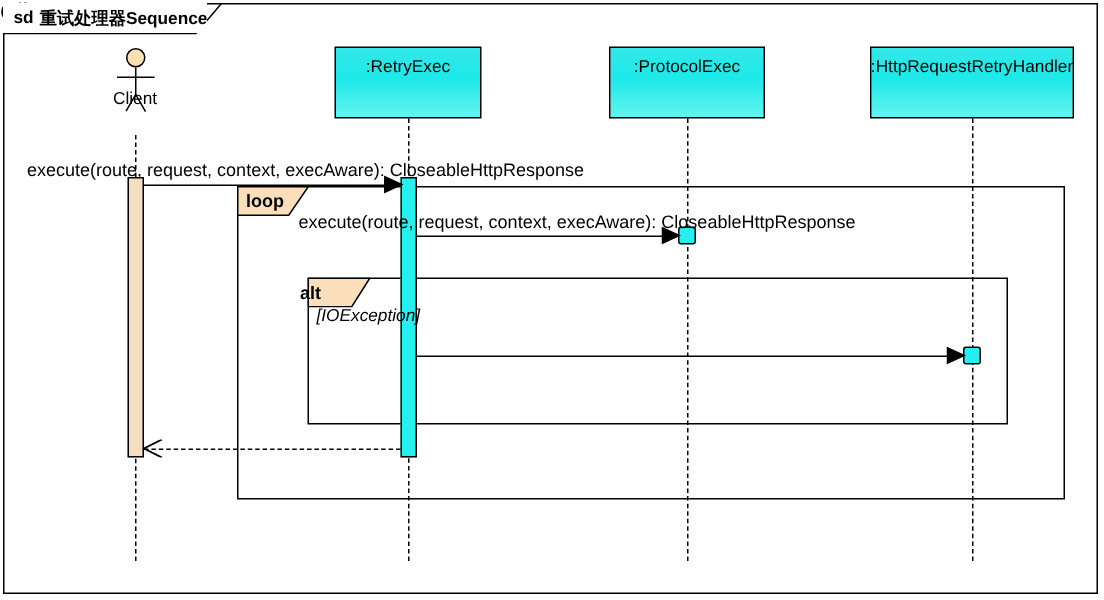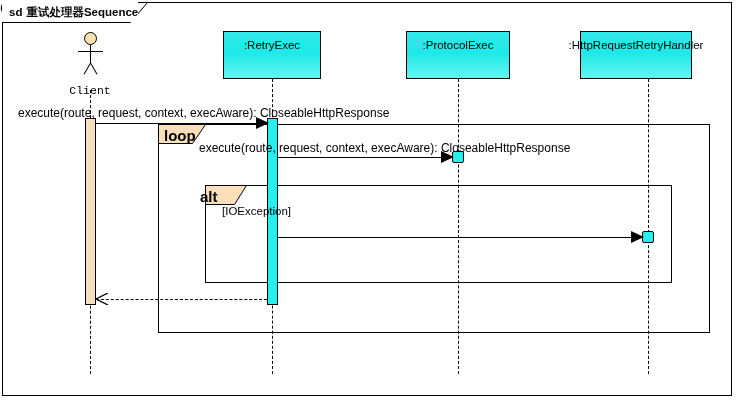--- a/index.html
+++ b/index.html
@@ -114,21 +114,21 @@
   
   .fragment {
     border: 1.3px solid #000;
     box-sizing: border-box;
     background: transparent;
   }
   .fragment-tab {
     z-index: 4;
   }
   .fragment-label {
-    font-size: 15px;
+    font-size: 12px;
     font-weight: bold;
     color: #000;
     z-index: 5;
     white-space: nowrap;
   }
   .fragment-guard {
     font-size: 11.5px;
     color: #000;
     z-index: 5;
     white-space: nowrap;
@@ -166,32 +166,32 @@
     <span class="sd-kw">sd</span>
     <span>重试处理器Sequence</span>
   </div>
 
   
   <div class="abs actor-head" style="left:84px; top:32px;"></div>
   <div class="abs actor-body" style="left:90px; top:45px; height:19px;"></div>
   <div class="abs actor-arms" style="left:78px; top:51px; width:25px;"></div>
   <div class="abs actor-leg" style="left:90px; top:63px; transform:rotate(30deg);"></div>
   <div class="abs actor-leg" style="left:90px; top:63px; transform:rotate(-30deg);"></div>
-  <div class="abs actor-label" style="left:60px; top:84px; width:60px;font-family:Liberation Mono, monospace;">Client</div>
+  <div class="abs actor-label" style="left:60px; top:60px; width:60px;">Client</div>
 
   
   <div class="abs participant-box" style="left:406px; top:31px; width:104px; height:48px;">
     <span class="participant-label">:ProtocolExec</span>
   </div>
 
   <div class="abs participant-box" style="left:223px; top:31px; width:98px; height:48px;">
     <span class="participant-label">:RetryExec</span>
   </div>
 
-  <div class="abs participant-box" style="left:580px; top:31px; width:112px; height:48px;">
+  <div class="abs participant-box" style="left:580px; top:31px; width:136px; height:48px;">
     <span class="participant-label">:HttpRequestRetryHandler</span>
   </div>
 
   
   <div class="abs lifeline" style="left:90px; top:90px; height:284px;"></div>
   <div class="abs lifeline" style="left:272px; top:79px; height:295px;"></div>
   <div class="abs lifeline" style="left:458px; top:79px; height:295px;"></div>
   <div class="abs lifeline" style="left:648px; top:79px; height:295px;"></div>
 
   
@@ -200,21 +200,21 @@
     <polygon points="0.5,0.5 47.5,0.5 34.5,19.5 0.5,19.5" fill="#fbdfbb" stroke="#000000" stroke-width="1"></polygon>
   </svg>
   <div class="abs fragment-label" style="left:164px; top:127px;">loop</div>
 
   
   <div class="abs fragment" style="left:205px; top:185px; width:467px; height:98px;"></div>
   <svg class="abs fragment-tab" width="42" height="20" style="left:205px; top:185px;">
     <polygon points="0.5,0.5 41.5,0.5 29.5,19.5 0.5,19.5" fill="#fbdfbb" stroke="#000000" stroke-width="1"></polygon>
   </svg>
   <div class="abs fragment-label" style="left:200px; top:188px;">alt</div>
-  <div class="abs fragment-guard" style="left:222px; top:205px;">[IOException]</div>
+  <div class="abs fragment-guard" style="left:211px; top:205px;font-style:italic;">[IOException]</div>
 
   
   <div class="abs activation client" style="left:85px; top:118px; width:11px; height:187px;"></div>
   <div class="abs activation cyan" style="left:267px; top:118px; width:11px; height:187px;"></div>
   <div class="abs activation cyan stub" style="left:452px; top:151px; width:12px; height:12px;"></div>
   <div class="abs activation cyan stub" style="left:642px; top:231px; width:12px; height:12px;"></div>
 
   
   <div class="abs msg-label" style="left:18px; top:106px;">execute(route, request, context, execAware): CloseableHttpResponse</div>
   <div class="abs msg-line" style="left:96px; top:123px; width:171px;"></div>

